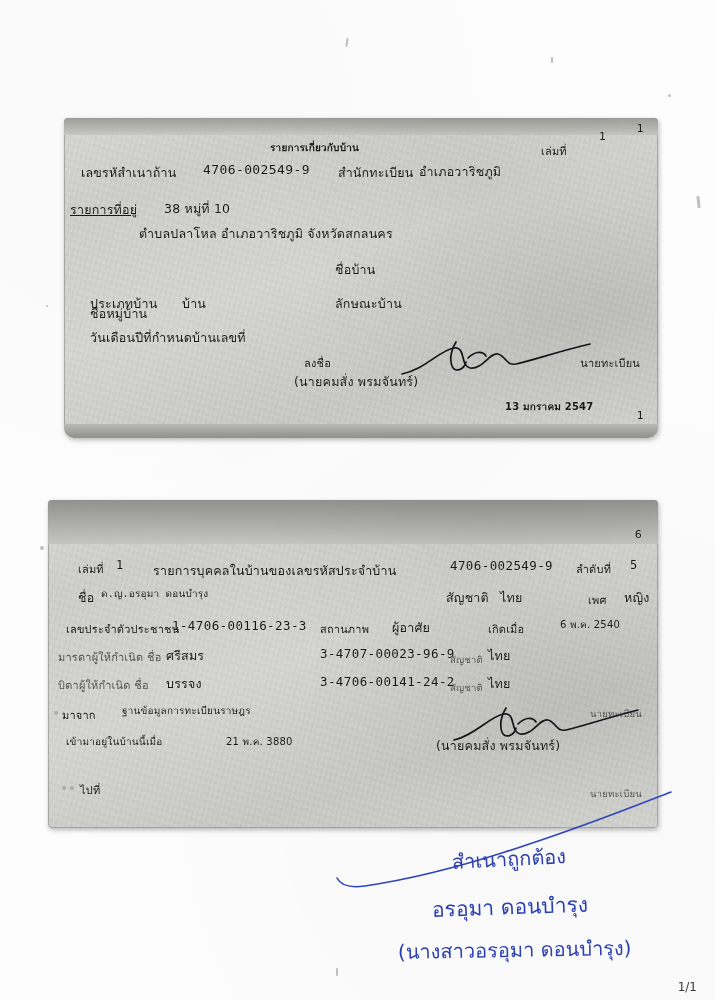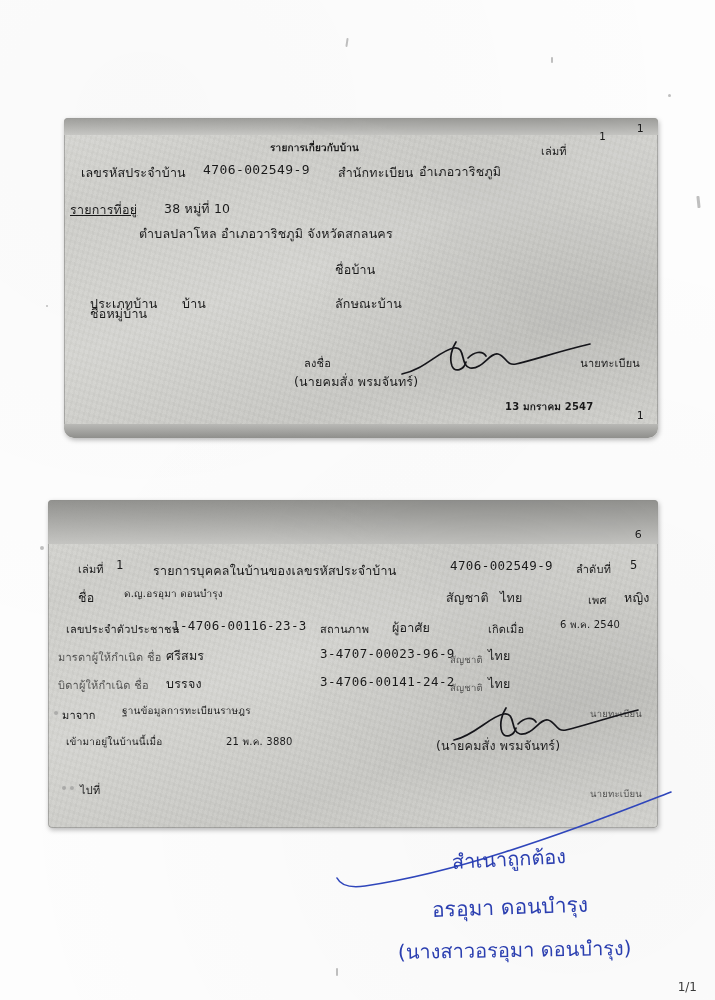--- a/index.html
+++ b/index.html
@@ -157,39 +157,40 @@
     <div class="bottomband"></div>
 
     <div class="inner">
       <div class="t corner-num" style="right:14px; top:4px;">1</div>
       <div class="t corner-num" style="right:14px; bottom:16px;">1</div>
 
       <div class="t big" style="left:206px; top:22px; font-weight:600;">รายการเกี่ยวกับบ้าน</div>
       <div class="t small" style="left:477px; top:24px;">เล่มที่</div>
       <div class="t small mono" style="left:535px; top:12px;">1</div>
 
-      <div class="t" style="left:17px; top:45px;">เลขรหัสประจำบ้าน</div>
+      <div class="t" style="left:17px; top:45px;">เลขรหัสำเนาถ้าน</div>
       <div class="t mono" style="left:139px; top:44px; font-size:13px;">4706-002549-9</div>
       <div class="t" style="left:274px; top:45px;">สำนักทะเบียน</div>
       <div class="t" style="left:355px; top:44px;">อำเภอวาริชภูมิ</div>
 
       <div class="t" style="left:6px; top:82px;text-decoration:underline;">รายการที่อยู่</div>
       <div class="t" style="left:100px; top:81px;">38 หมู่ที่ 10</div>
       <div class="t" style="left:75px; top:106px;">ตำบลปลาโหล อำเภอวาริชภูมิ จังหวัดสกลนคร</div>
 
       <div class="t" style="left:26px; top:142px;margin-top:44px;">ชื่อหมู่บ้าน</div>
       <div class="t" style="left:210px; top:142px;"></div>
       <div class="t" style="left:271px; top:142px;">ชื่อบ้าน</div>
       <div class="t" style="left:400px; top:142px;"></div>
 
       <div class="t" style="left:26px; top:176px;">ประเภทบ้าน</div>
       <div class="t" style="left:118px; top:176px;">บ้าน</div>
       <div class="t" style="left:271px; top:176px;">ลักษณะบ้าน</div>
       <div class="t" style="left:400px; top:176px;"></div>
 
+      <div class="t" style="left:26px; top:210px;">วันเดือนปีที่กำหนดบ้านเลขที่</div>
       <div class="t" style="left:230px; top:210px;"></div>
 
       <svg class="sig" style="left:330px; top:212px; width:210px; height:60px;" viewBox="0 0 210 60">
         <path d="M8 44 C30 40, 46 20, 60 18 C72 16, 66 36, 76 38 C88 40, 96 22, 104 24 C112 26, 112 36, 122 34 C140 30, 162 22, 196 14"></path>
         <path d="M62 12 C58 18, 55 28, 58 36 C61 43, 70 40, 72 32"></path>
         <path d="M74 28 C80 22, 88 20, 92 26"></path>
       </svg>
 
       <div class="t small" style="left:240px; top:236px;">ลงชื่อ</div>
       <div class="t small" style="right:18px; top:236px;">นายทะเบียน</div>
@@ -206,21 +207,21 @@
       <div class="t corner-num" style="right:16px; top:28px;">6</div>
 
       <div class="t small" style="left:30px; top:60px;">เล่มที่</div>
       <div class="t mono" style="left:68px; top:58px;">1</div>
       <div class="t" style="left:105px; top:61px;">รายการบุคคลในบ้านของเลขรหัสประจำบ้าน</div>
       <div class="t mono" style="left:402px; top:58px; font-size:12.5px;">4706-002549-9</div>
       <div class="t small" style="left:528px; top:60px;">ลำดับที่</div>
       <div class="t mono" style="left:582px; top:58px;">5</div>
 
       <div class="t" style="left:30px; top:88px;">ชื่อ</div>
-      <div class="t big" style="left:76px; top:86px;">ด.ญ.อรอุมา ดอนบำรุง</div>
+      <div class="t big" style="left:53px; top:86px;font-family:Liberation Mono, monospace;">ด.ญ.อรอุมา ดอนบำรุง</div>
       <div class="t" style="left:398px; top:88px;">สัญชาติ</div>
       <div class="t" style="left:452px; top:88px;">ไทย</div>
       <div class="t small" style="left:540px; top:91px;">เพศ</div>
       <div class="t" style="left:576px; top:88px;">หญิง</div>
 
       <div class="t small" style="left:18px; top:120px;">เลขประจำตัวประชาชน</div>
       <div class="t mono" style="left:124px; top:118px; font-size:12.5px;">1-4706-00116-23-3</div>
       <div class="t small" style="left:272px; top:120px;">สถานภาพ</div>
       <div class="t" style="left:344px; top:118px;">ผู้อาศัย</div>
       <div class="t small" style="left:440px; top:120px;">เกิดเมื่อ</div>

